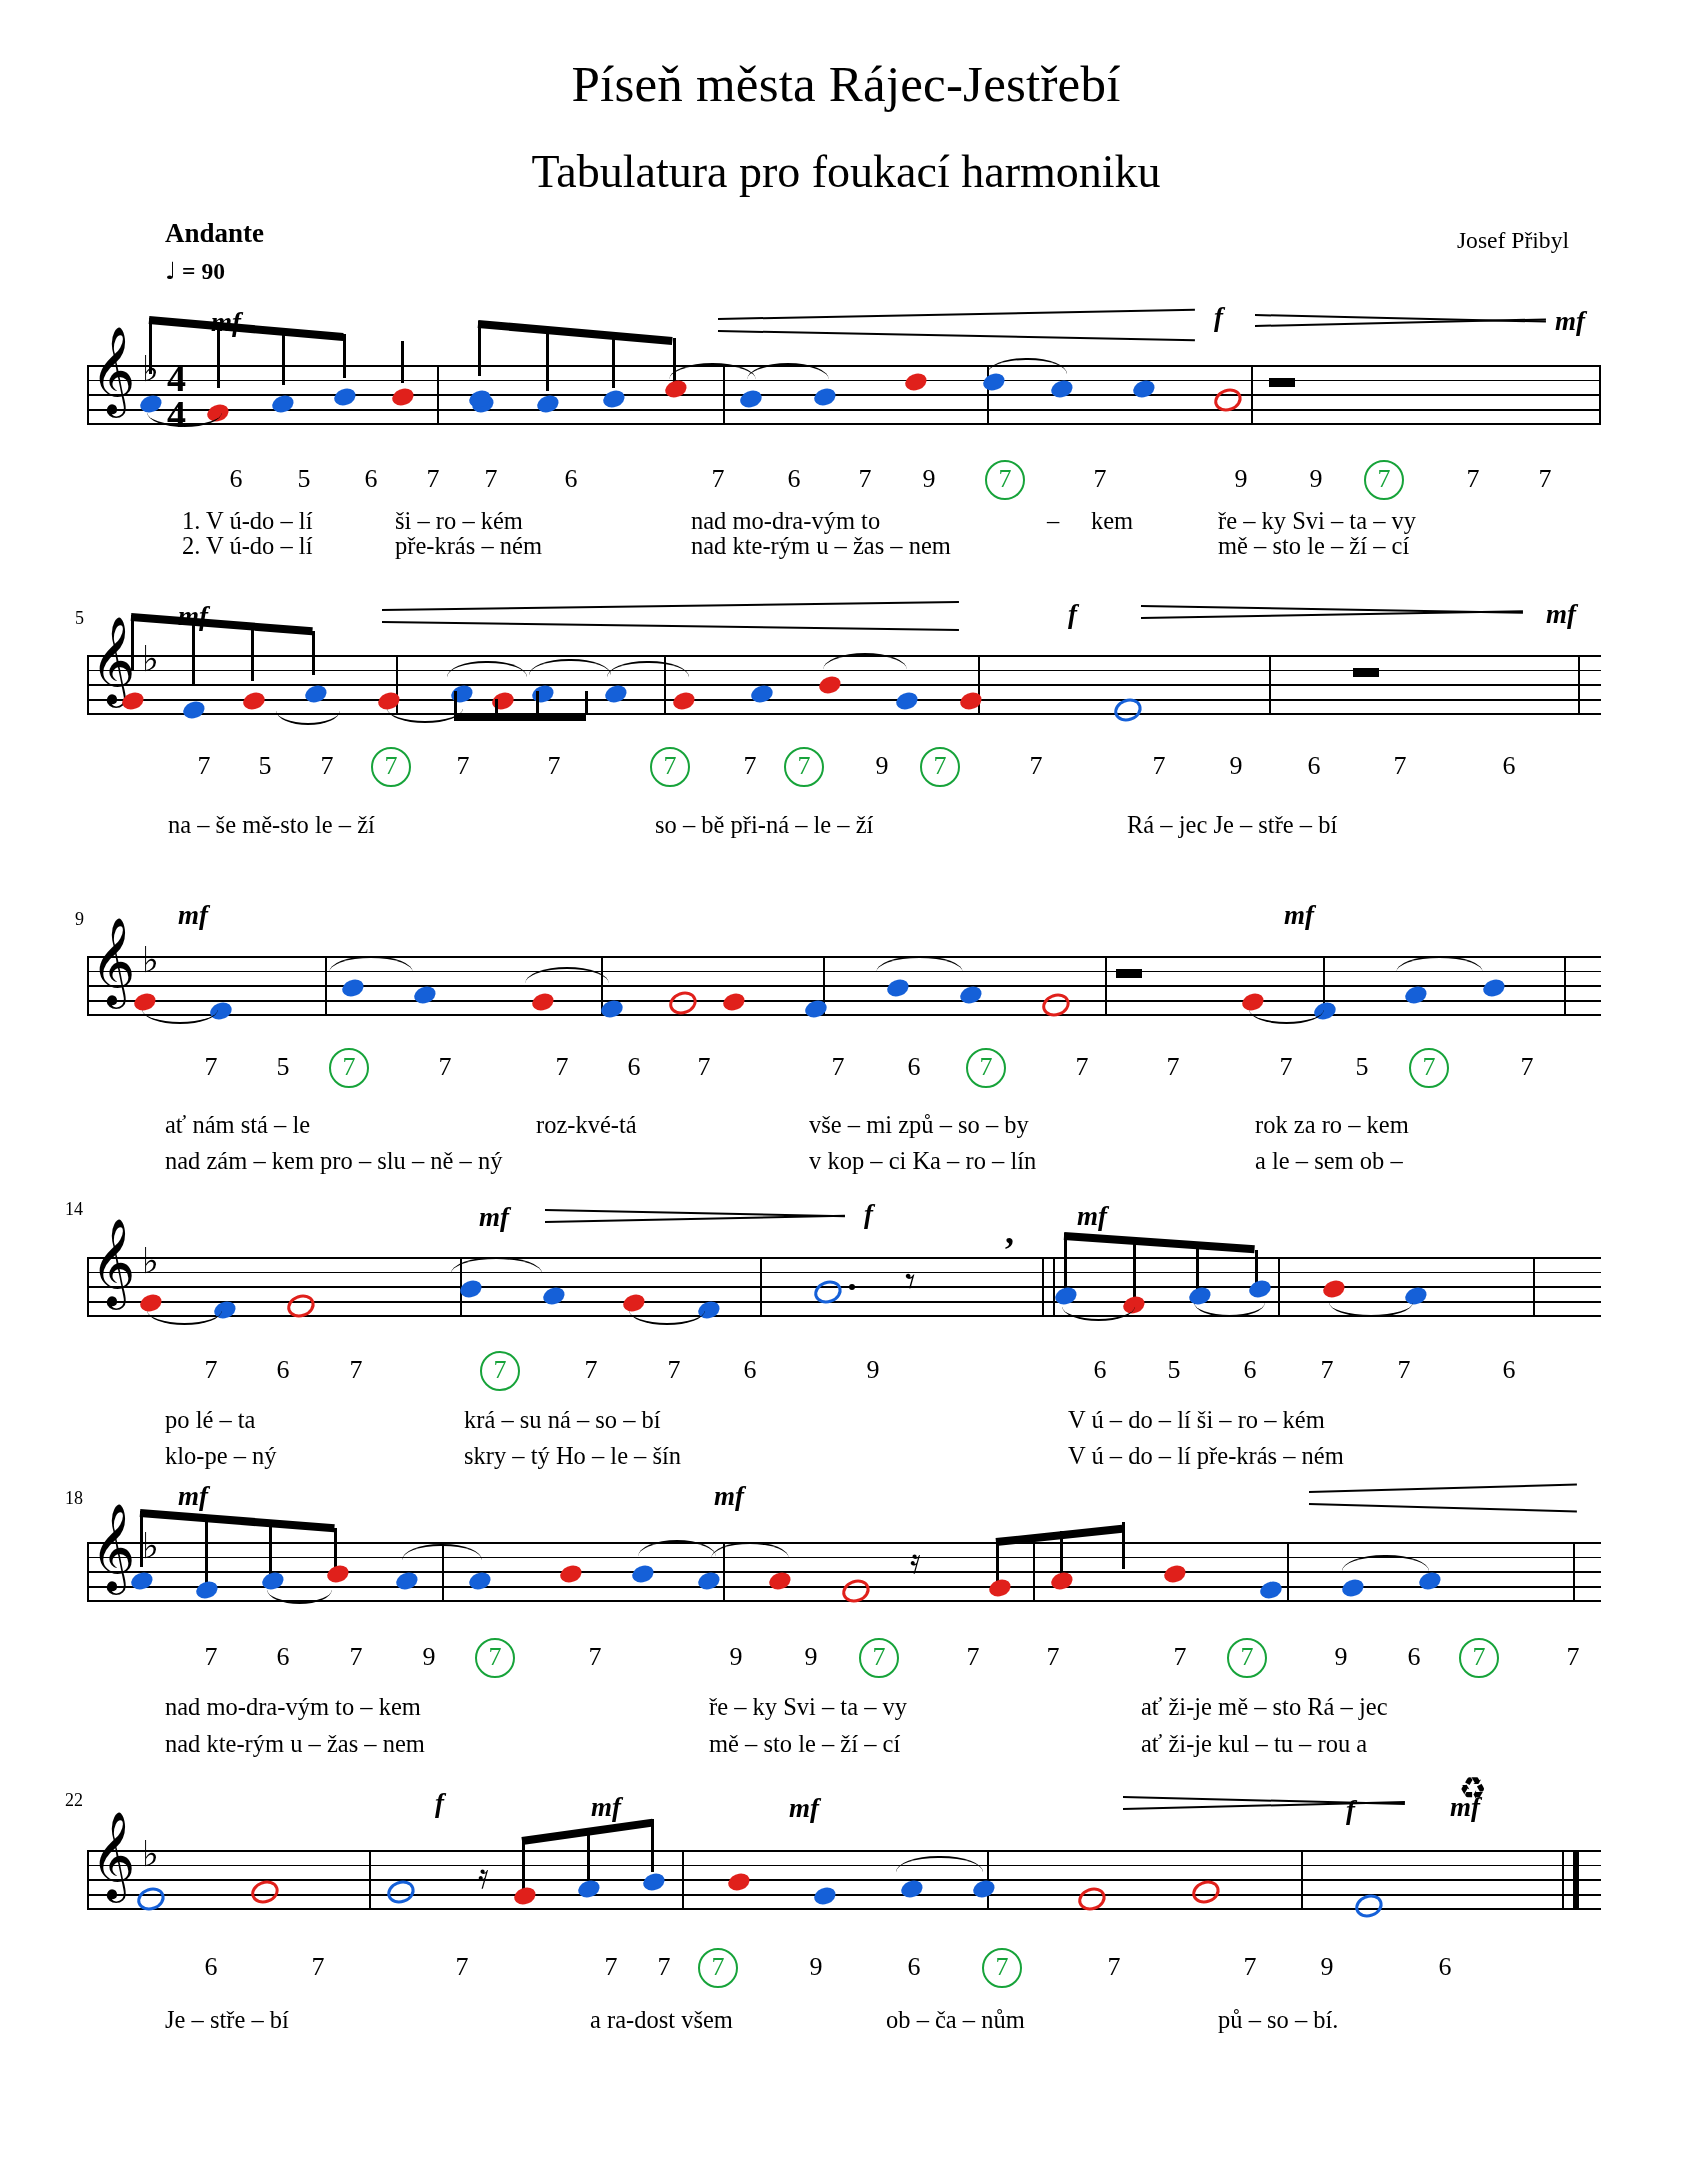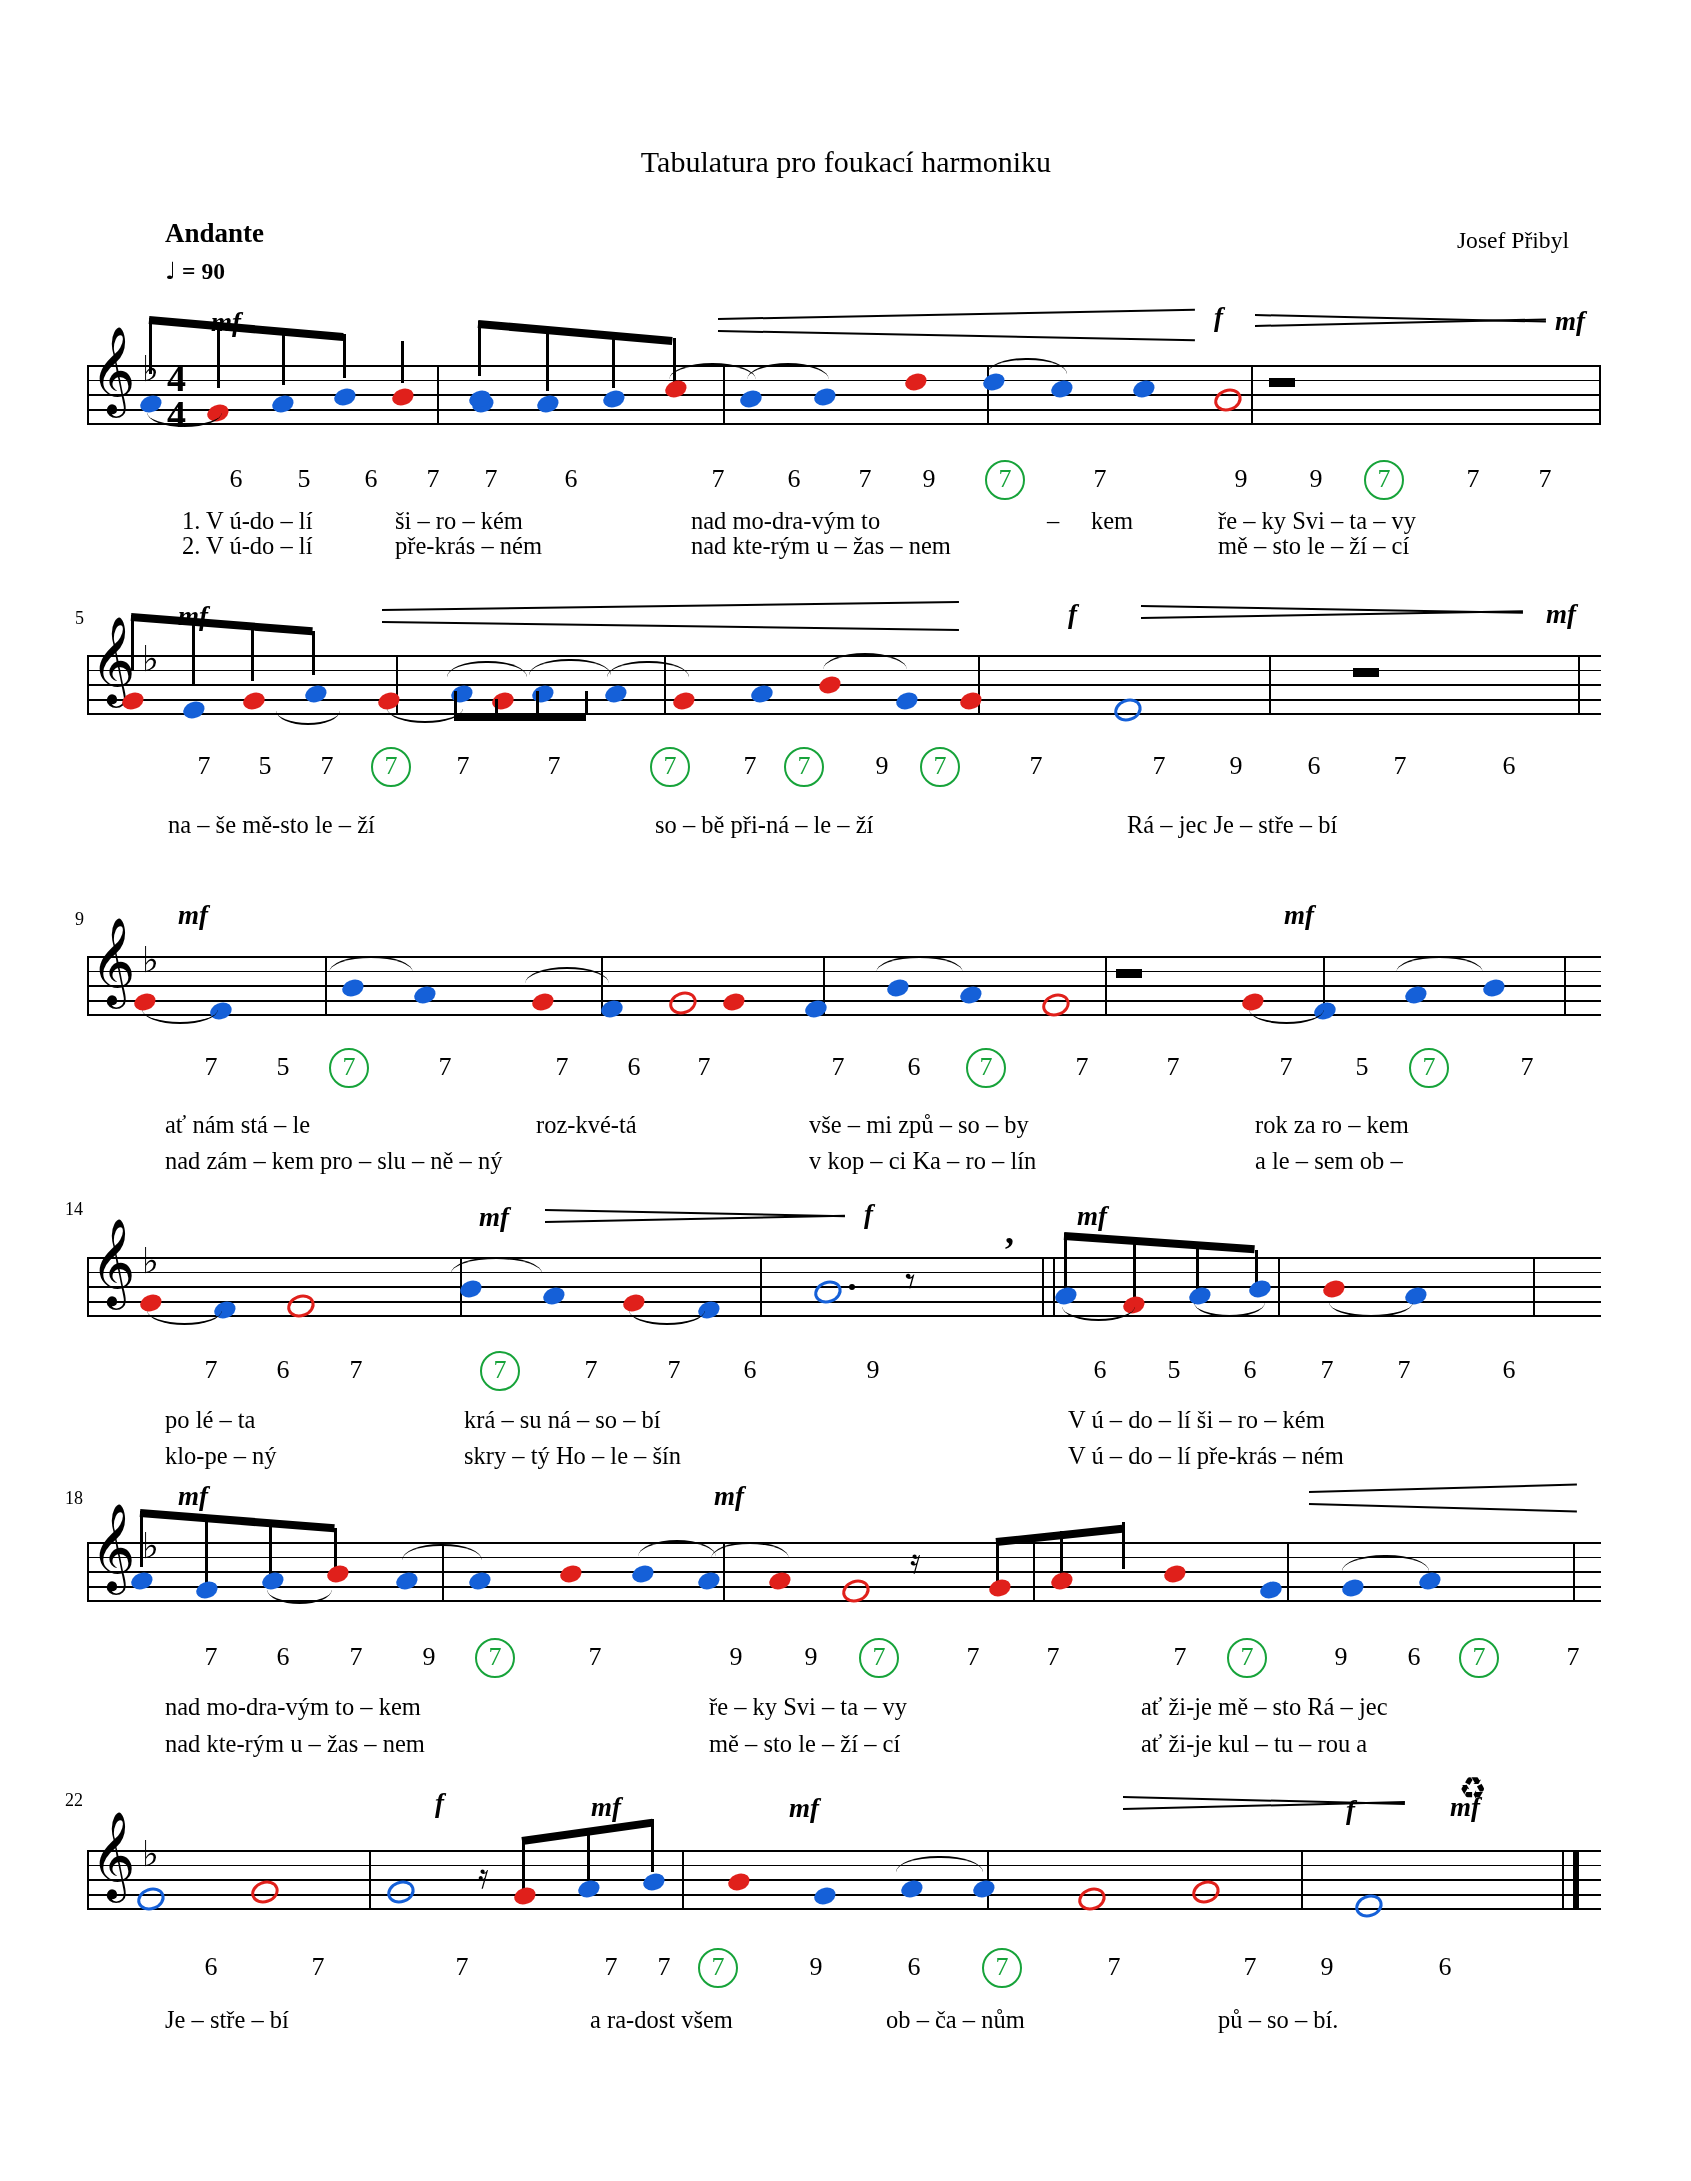--- a/index.html
+++ b/index.html
@@ -1,21 +1,21 @@
 <!DOCTYPE html>
 <html style="font-size:14.5px"><head>
 <meta charset="utf-8">
 <style>
   html,body{margin:0;padding:0;background:#ffffff;}
   body{width:1692px;height:2182px;font-family:"Liberation Serif", serif;color:#000;position:relative;overflow:hidden;}
   .sheet{position:relative;width:1692px;height:2182px;}
 
   
   .title{position:absolute;left:0;right:0;top:55px;text-align:center;font-size:51px;font-family:"Liberation Serif",serif;font-weight:400;letter-spacing:0.2px;}
-  .subtitle{position:absolute;left:0;right:0;top:145px;text-align:center;font-size:30px;font-family:"Liberation Serif",serif;}
+  .subtitle{position:absolute;left:0;right:0;top:145px;text-align:center;font-size:46px;font-family:"Liberation Serif",serif;}
   .composer{position:absolute;right:123px;top:227px;font-size:23.6px;font-family:"Liberation Serif",serif;}
   .tempo-word{position:absolute;left:165px;top:218px;font-size:27px;font-weight:bold;font-family:"Liberation Serif",serif;}
   .tempo-metro{position:absolute;left:165px;top:257px;font-size:23.6px;font-weight:bold;font-family:"Liberation Serif",serif;}
   .tempo-metro .notegl{font-family:"DejaVu Sans",sans-serif;font-size:23.6px;}
 
   
   .system{position:absolute;left:0;width:1692px;}
   .sysnum{position:absolute;font-size:18px;font-style:normal;font-family:"Liberation Serif",serif;color:#000;}
   .staff{position:absolute;left:87px;width:1514px;height:58px;}
   .staff .line{position:absolute;left:0;right:0;height:1.8px;background:#000;}
@@ -59,20 +59,21 @@
   .tabcirc{position:absolute;width:36px;height:36px;border:2.2px solid #17a33a;border-radius:50%;color:#17a33a;font-family:"Liberation Serif",serif;font-size:26px;text-align:center;line-height:34px;}
 
   .lyric{position:absolute;font-family:"Liberation Serif",serif;font-size:24.5px;white-space:nowrap;}
   .lyricrow{position:absolute;left:0;width:1692px;height:29px;}
 </style>
 </head>
 <body>
 
 <div class="sheet">
 
+  <div class="title">Píseň města Rájec-Jestřebí</div>
   <div class="subtitle">Tabulatura pro foukací harmoniku</div>
   <div class="composer">Josef Přibyl</div>
   <div class="tempo-word">Andante</div>
   <div class="tempo-metro"><span class="notegl">♩</span> <span>= 90</span></div>
 
   <div class="system" style="top:300px;height:236px;">
     <div class="dyn" style="left:211px;top:7.3px;">mf</div>
     <div class="dyn" style="left:1214px;top:1.8px;">f</div>
     <div class="dyn" style="left:1555px;top:5.5px;">mf</div>
 

